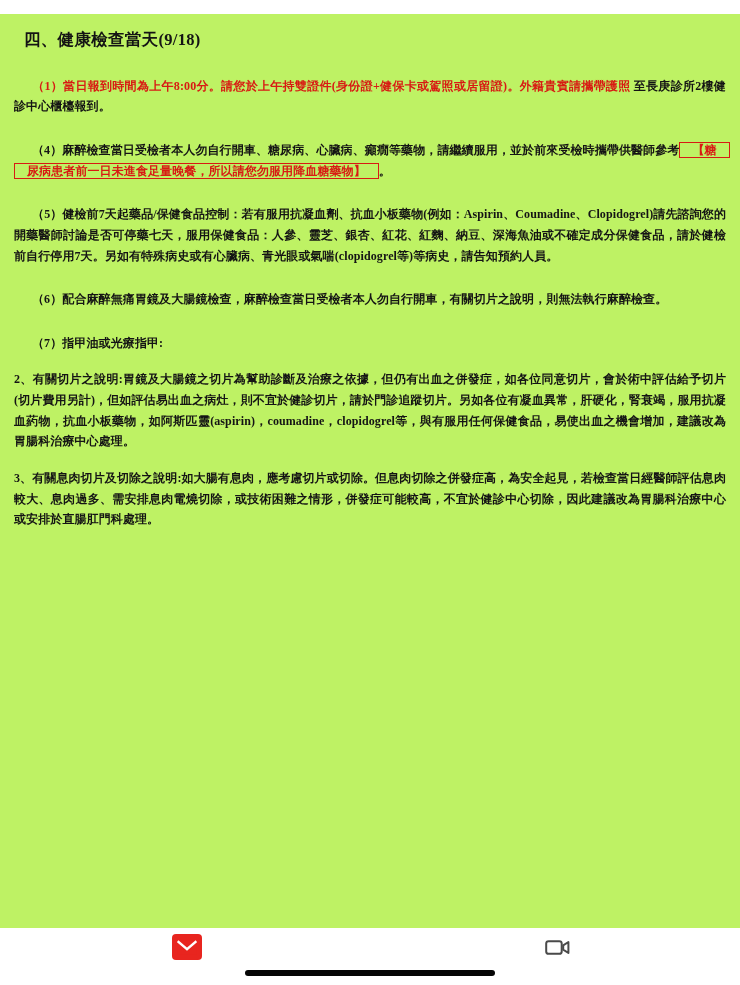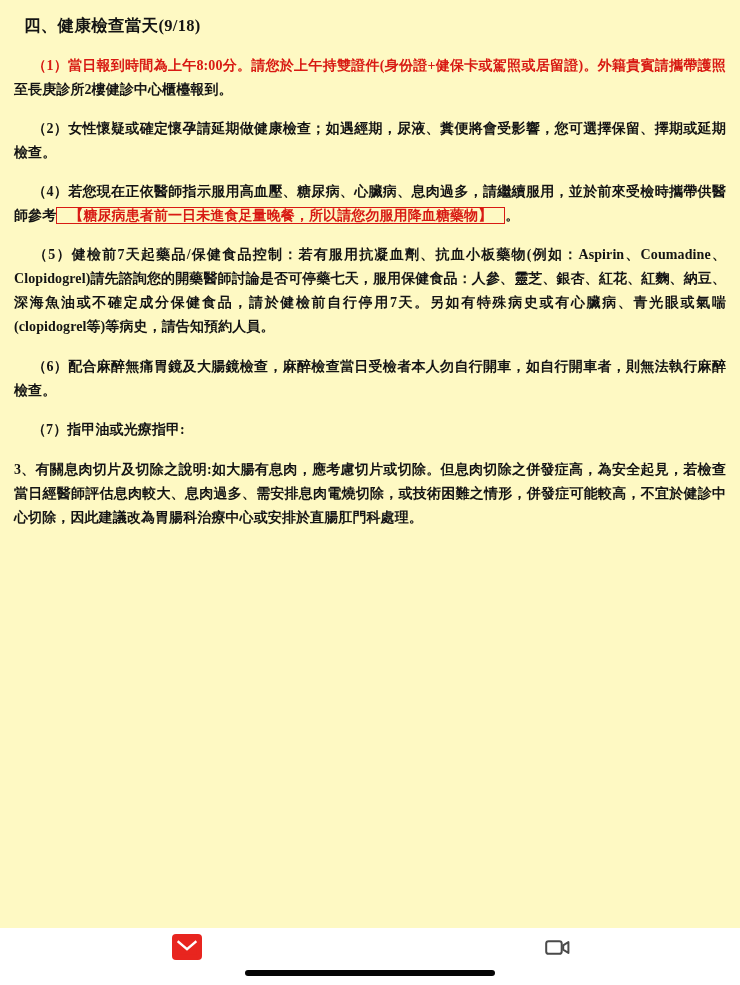--- a/index.html
+++ b/index.html
@@ -16,44 +16,44 @@
     overflow: hidden;
     font-family: "Liberation Serif", "DejaVu Serif", serif;
     color: #1a1a1a;
     -webkit-font-smoothing: antialiased;
   }
 
   
   .doc-viewport {
     position: absolute;
     left: 0;
-    top: 0;
+    top: 14px;
     width: 740px;
     height: 928px;
     overflow: hidden;
-    background: #fef9c3;
+    background: #bef264;
   }
   .doc-page {
     padding: 8px 14px 0 14px;
   }
 
   
   .heading {
     font-size: 16.5px;
     font-weight: bold;
     letter-spacing: 0.3px;
     margin: 6px 0 0 10px;
     line-height: 1.5;
     color: #141414;
   }
 
   .para {
-    font-size: 14px;
+    font-size: 12px;
     line-height: 1.72;
-    margin: 15px 0 0 0;
+    margin: 23px 0 0 0;
     text-align: justify;
     text-justify: inter-ideograph;
     letter-spacing: 0.1px;
     font-weight: bold;
     color: #141414;
   }
   .para .lead-indent { display: inline-block; width: 18px; }
   .para .lead-indent-lg { display: inline-block; width: 40px; }
 
   .para.sub {
@@ -129,42 +129,42 @@
 <div class="doc-viewport">
   <div class="doc-page">
 
     <h1 class="heading">四、健康檢查當天(9/18)</h1>
 
     <p class="para">
       <span class="lead-indent"></span><span class="red">（1）</span><span class="red">當日報到時間為上午8:00分。請您於上午</span><span class="red">持雙證件(身份證+健保卡或駕照或居留證)。外籍貴賓請攜帶護照</span><span> 至長庚診所2樓健診中心櫃檯報到。</span>
     </p>
 
 
-    <p class="para">
-      <span class="lead-indent"></span><span>（2）</span><span>女性懷疑或確定懷孕請延期做健康檢查；如遇經期，尿液、糞便將會受影響，您可選擇保留、擇期或延期檢查。</span>
-    </p>
 
 
     <p class="para">
-      <span class="lead-indent"></span><span>（4）</span><span>若您現在正依醫師指示服用高血壓、糖尿病、心臟病、息肉過多，請繼續服用，並於前來受檢時攜帶供醫師參考</span><span class="redbox">【糖尿病患者前一日未進食足量晚餐，所以請您勿服用降血糖藥物】</span><span>。</span>
+      <span class="lead-indent"></span><span>（4）</span><span>麻醉檢查當日受檢者本人勿自行開車、糖尿病、心臟病、癲癇等藥物，請繼續服用，並於前來受檢時攜帶供醫師參考</span><span class="redbox">【糖尿病患者前一日未進食足量晚餐，所以請您勿服用降血糖藥物】</span><span>。</span>
     </p>
 
     <p class="para">
       <span class="lead-indent"></span><span>（5）</span><span>健檢前7天起藥品/保健食品控制：若有服用抗凝血劑、抗血小板藥物(例如：Aspirin、Coumadine、Clopidogrel)請先諮詢您的開藥醫師討論是否可停藥七天，服用保健食品：人參、靈芝、銀杏、紅花、紅麴、納豆、深海魚油或不確定成分保健食品，請於健檢前自行停用7天。另如有特殊病史或有心臟病、青光眼或氣喘(clopidogrel等)等病史，請告知預約人員。</span>
     </p>
 
     <p class="para">
-      <span class="lead-indent"></span><span>（6）</span><span>配合麻醉無痛胃鏡及大腸鏡檢查，麻醉檢查當日受檢者本人勿自行開車，如自行開車者，則無法執行麻醉檢查。</span>
+      <span class="lead-indent"></span><span>（6）</span><span>配合麻醉無痛胃鏡及大腸鏡檢查，麻醉檢查當日受檢者本人勿自行開車，有關切片之說明，則無法執行麻醉檢查。</span>
     </p>
 
     <p class="para">
       <span class="lead-indent"></span><span>（7）</span><span>指甲油或光療指甲:</span>
     </p>
 
 
+    <p class="para sub">
+      <span>2、</span><span>有關切片之說明:胃鏡及大腸鏡之切片為幫助診斷及治療之依據，但仍有出血之併發症，如各位同意切片，會於術中評估給予切片(切片費用另計)，但如評估易出血之病灶，則不宜於健診切片，請於門診追蹤切片。另如各位有凝血異常，肝硬化，腎衰竭，服用抗凝血葯物，抗血小板藥物，如阿斯匹靈(aspirin)，coumadine，clopidogrel等，與有服用任何保健食品，易使出血之機會增加，建議改為胃腸科治療中心處理。</span>
+    </p>
 
     <p class="para sub">
       <span>3、</span><span>有關息肉切片及切除之說明:如大腸有息肉，應考慮切片或切除。但息肉切除之併發症高，為安全起見，若檢查當日經醫師評估息肉較大、息肉過多、需安排息肉電燒切除，或技術困難之情形，併發症可能較高，不宜於健診中心切除，因此建議改為胃腸科治療中心或安排於直腸肛門科處理。</span>
     </p>
 
   </div>
 </div>
 
 <div class="bottom-bar">
 

